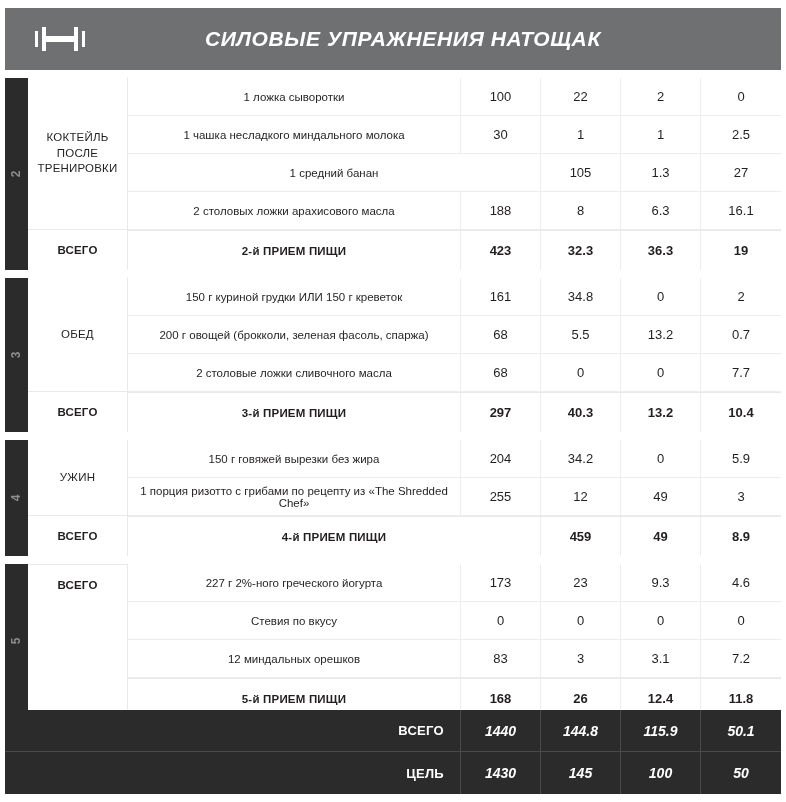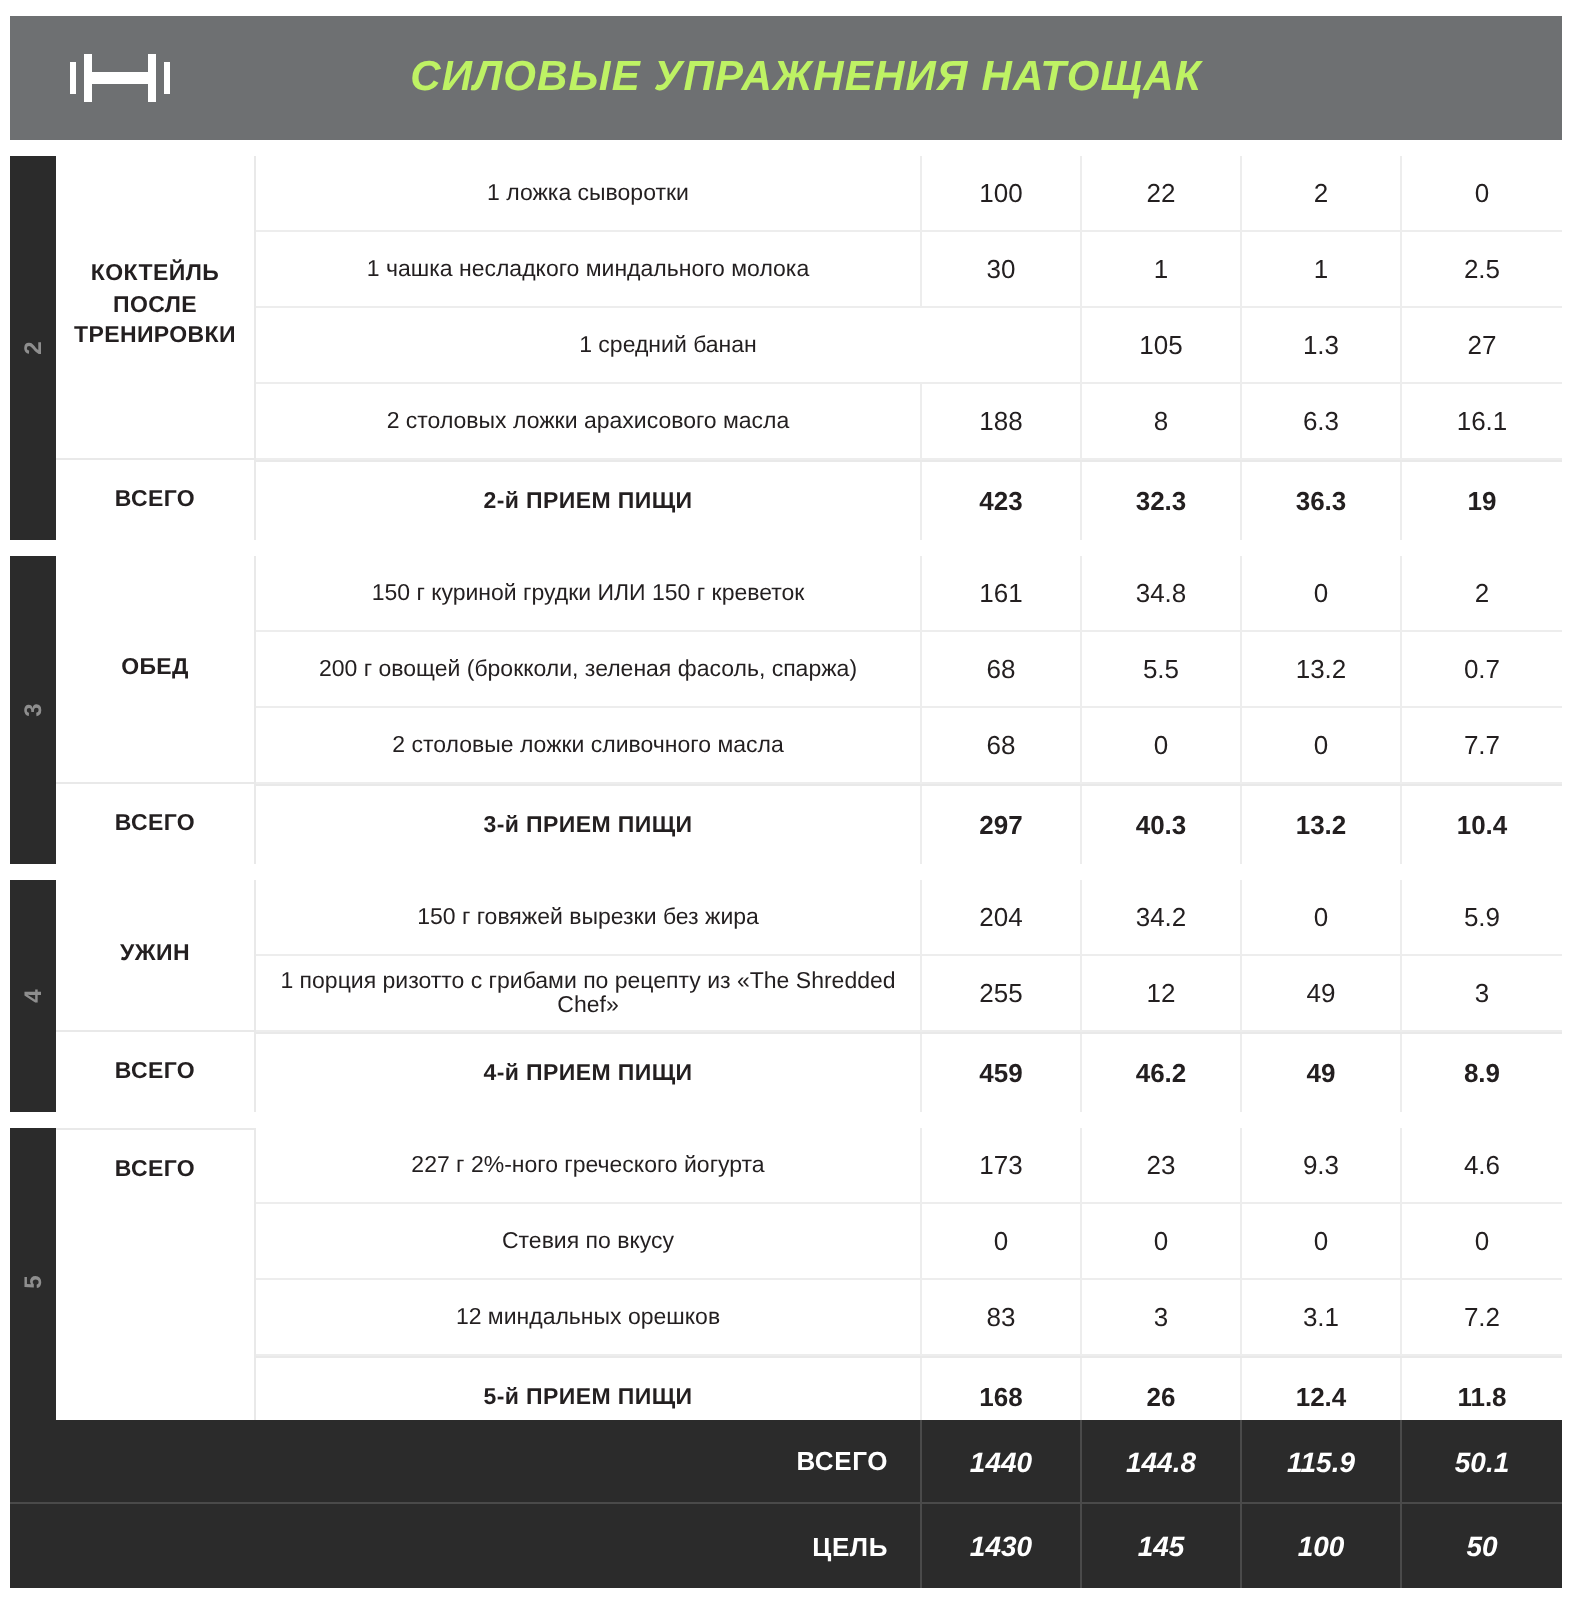--- a/index.html
+++ b/index.html
@@ -69,21 +69,21 @@
     background: #ffffff;
   }
   .dumbbell .l1 { left: 2px; }
   .dumbbell .l2 { left: 9px; }
   .dumbbell .r2 { right: 9px; }
   .dumbbell .r1 { right: 2px; }
 
   .header-title {
     flex: 1;
     text-align: center;
-    color: #bef264;
+    color: #ffffff;
     font-size: 21px;
     font-weight: bold;
     font-style: italic;
     letter-spacing: 0.6px;
     padding-right: 90px;
     white-space: nowrap;
   }
 
   
   .blocks {
@@ -124,21 +124,21 @@
     display: flex;
     flex-direction: column;
   }
   .meal-name-label {
     flex: 1;
     display: flex;
     align-items: center;
     justify-content: center;
     text-align: center;
     font-size: 11.5px;
-    font-weight: bold;
+    font-weight: normal;
     line-height: 1.35;
     letter-spacing: 0.2px;
   }
   .meal-name-total {
     height: 40px;
     min-height: 40px;
     display: flex;
     align-items: center;
     justify-content: center;
     font-size: 11.5px;
@@ -357,21 +357,20 @@
             <div class="row">
               <div class="desc">1 порция ризотто с грибами по рецепту из «The Shredded Chef»</div>
               <div class="num">255</div>
               <div class="num">12</div>
               <div class="num">49</div>
               <div class="num">3</div>
             </div>
             <div class="row total">
               <div class="desc">4-й ПРИЕМ ПИЩИ</div>
               <div class="num">459</div>
-              <div class="num">46.2</div>
               <div class="num">49</div>
               <div class="num">8.9</div>
             </div>
           </div>
         </div>
       </div>
       <div class="block">
         <div class="block-index">
           <span>5</span>
         </div>

